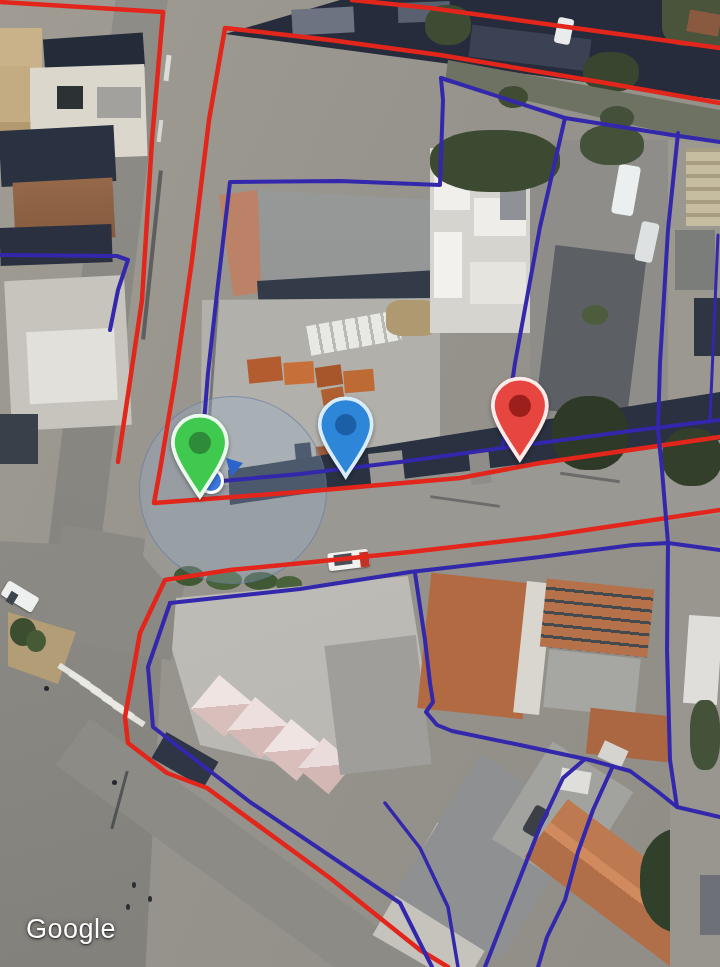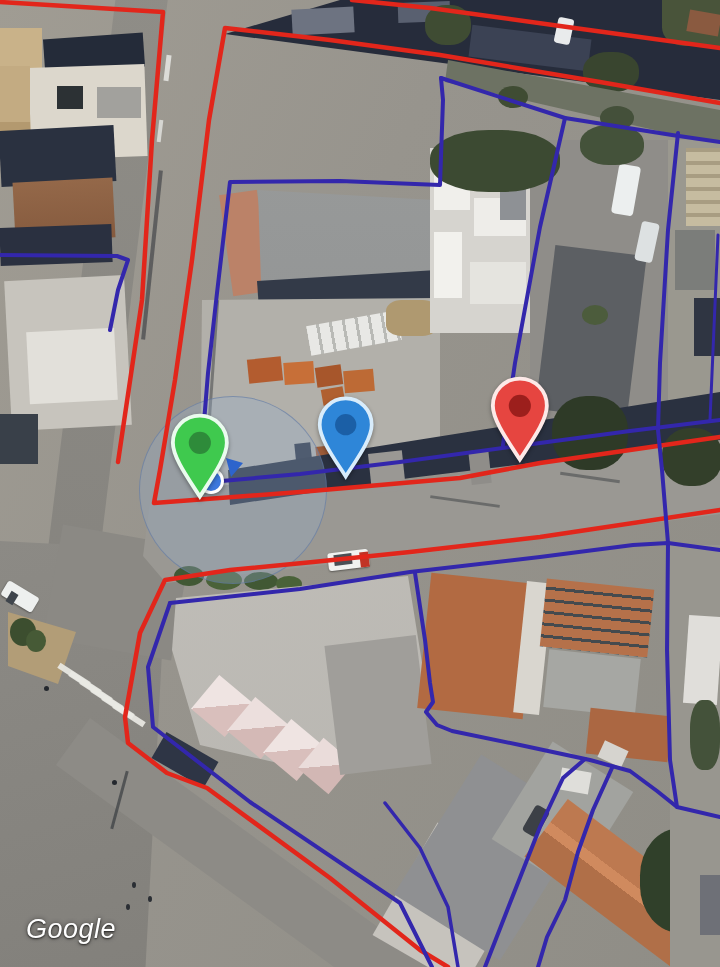--- a/index.html
+++ b/index.html
@@ -12,21 +12,20 @@
   .full{position:absolute;inset:0;}
   #accuracy{position:absolute;border-radius:50%;}
   #overlay{position:absolute;inset:0;z-index:30;}
   #dot{position:absolute;border-radius:50%;z-index:40;box-shadow:0 1px 5px rgba(0,0,0,.45);}
   #heading{position:absolute;z-index:39;}
   .pin{position:absolute;z-index:50;filter:drop-shadow(0 2px 2px rgba(0,0,0,.35));}
   #watermark{
     position:absolute;left:26px;top:914px;z-index:60;
     color:#fff;font-size:27px;font-weight:500;letter-spacing:.5px;
     text-shadow:0 1px 2px rgba(0,0,0,.7),0 0 5px rgba(0,0,0,.45);
-    font-style:italic;
   }
   .sat{position:absolute;inset:0;z-index:1;}
   #accuracy{z-index:20;}
 </style>
 </head>
 <body>
 
 <div id="map">
 
   <div class="sat">

